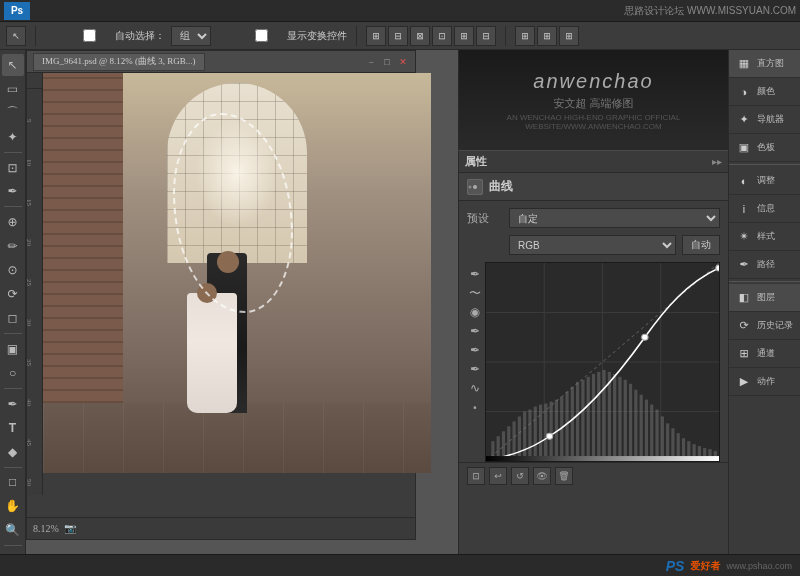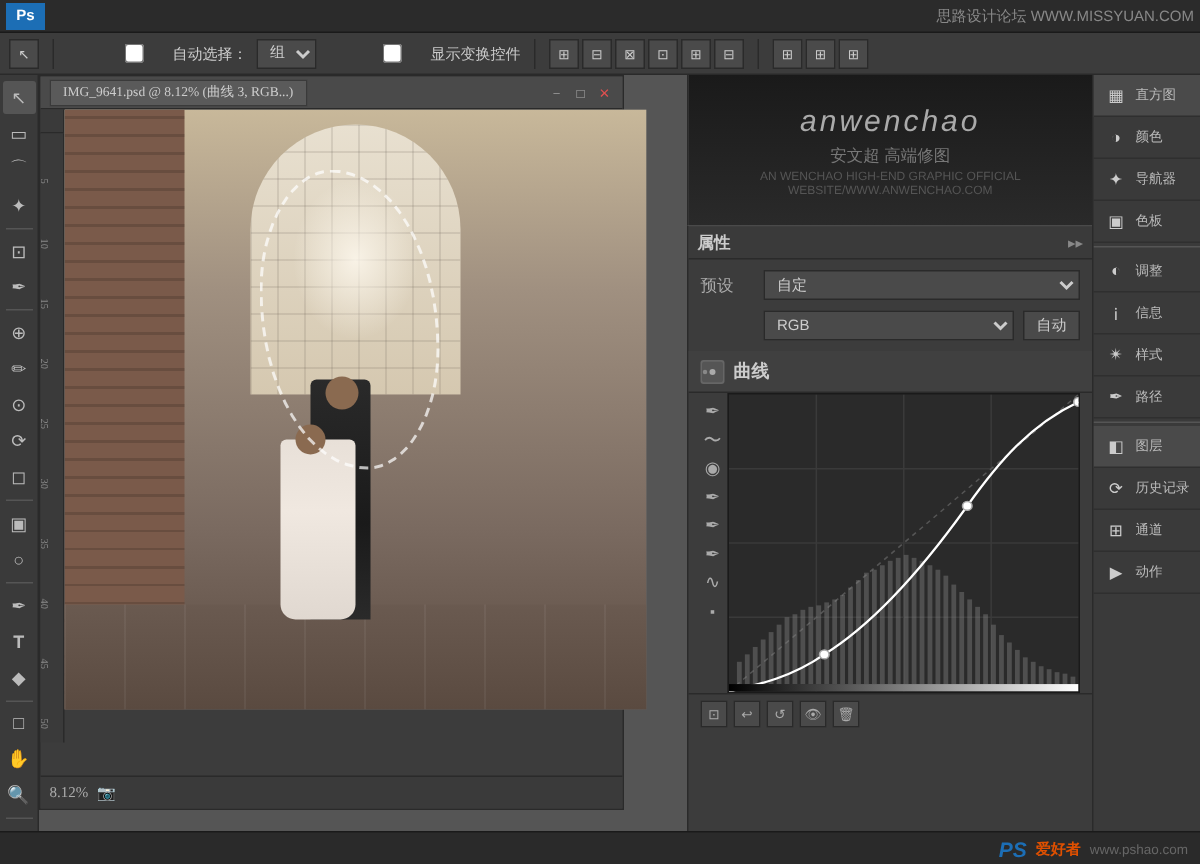--- a/index.html
+++ b/index.html
@@ -735,47 +735,47 @@
         <div class="watermark-sub">AN WENCHAO HIGH-END GRAPHIC OFFICIAL WEBSITE/WWW.ANWENCHAO.COM</div>
       </div>
     </div>
 
     <div id="props-panel" style="top:100px;right:0;width:270px;">
       <div id="props-header">
         <span class="props-title">属性</span>
         <div class="props-expand">▸▸</div>
       </div>
 
-      <div id="curves-controls">
-
-        <div class="ctrl-row">
-          <span class="ctrl-label">预设</span>
-          <select class="ctrl-select">
-            <option>自定</option>
-          </select>
-        </div>
-
-        <div class="ctrl-row">
-          <span class="ctrl-label"></span>
-          <select class="ctrl-select">
-            <option>RGB</option>
-          </select>
-          <button class="ctrl-btn">自动</button>
-        </div>
-      </div>
-
       <div id="curves-header">
         <div class="curves-icon">
           <svg width="14" height="14" viewBox="0 0 14 14">
             <rect width="14" height="14" fill="#555" rx="2"></rect>
             <circle cx="7" cy="7" r="2" fill="#aaa"></circle>
             <circle cx="2" cy="7" r="1.5" fill="#888"></circle>
           </svg>
         </div>
         <span class="curves-label">曲线</span>
+      </div>
+
+      <div id="curves-controls">
+
+        <div class="ctrl-row">
+          <span class="ctrl-label">预设</span>
+          <select class="ctrl-select">
+            <option>自定</option>
+          </select>
+        </div>
+
+        <div class="ctrl-row">
+          <span class="ctrl-label"></span>
+          <select class="ctrl-select">
+            <option>RGB</option>
+          </select>
+          <button class="ctrl-btn">自动</button>
+        </div>
       </div>
 
       <div style="display:flex;align-items:flex-start;margin:0 4px;">
 
         <div style="display:flex;flex-direction:column;gap:3px;padding:4px 4px;width:22px;">
           <div class="pts-btn" style="font-size:12px;">✒</div>
           <div class="pts-btn" style="font-size:12px;">〜</div>
           <div class="pts-btn" style="font-size:12px;">◉</div>
           <div class="pts-btn" style="font-size:12px;">✒</div>
           <div class="pts-btn" style="font-size:12px;">✒</div>

